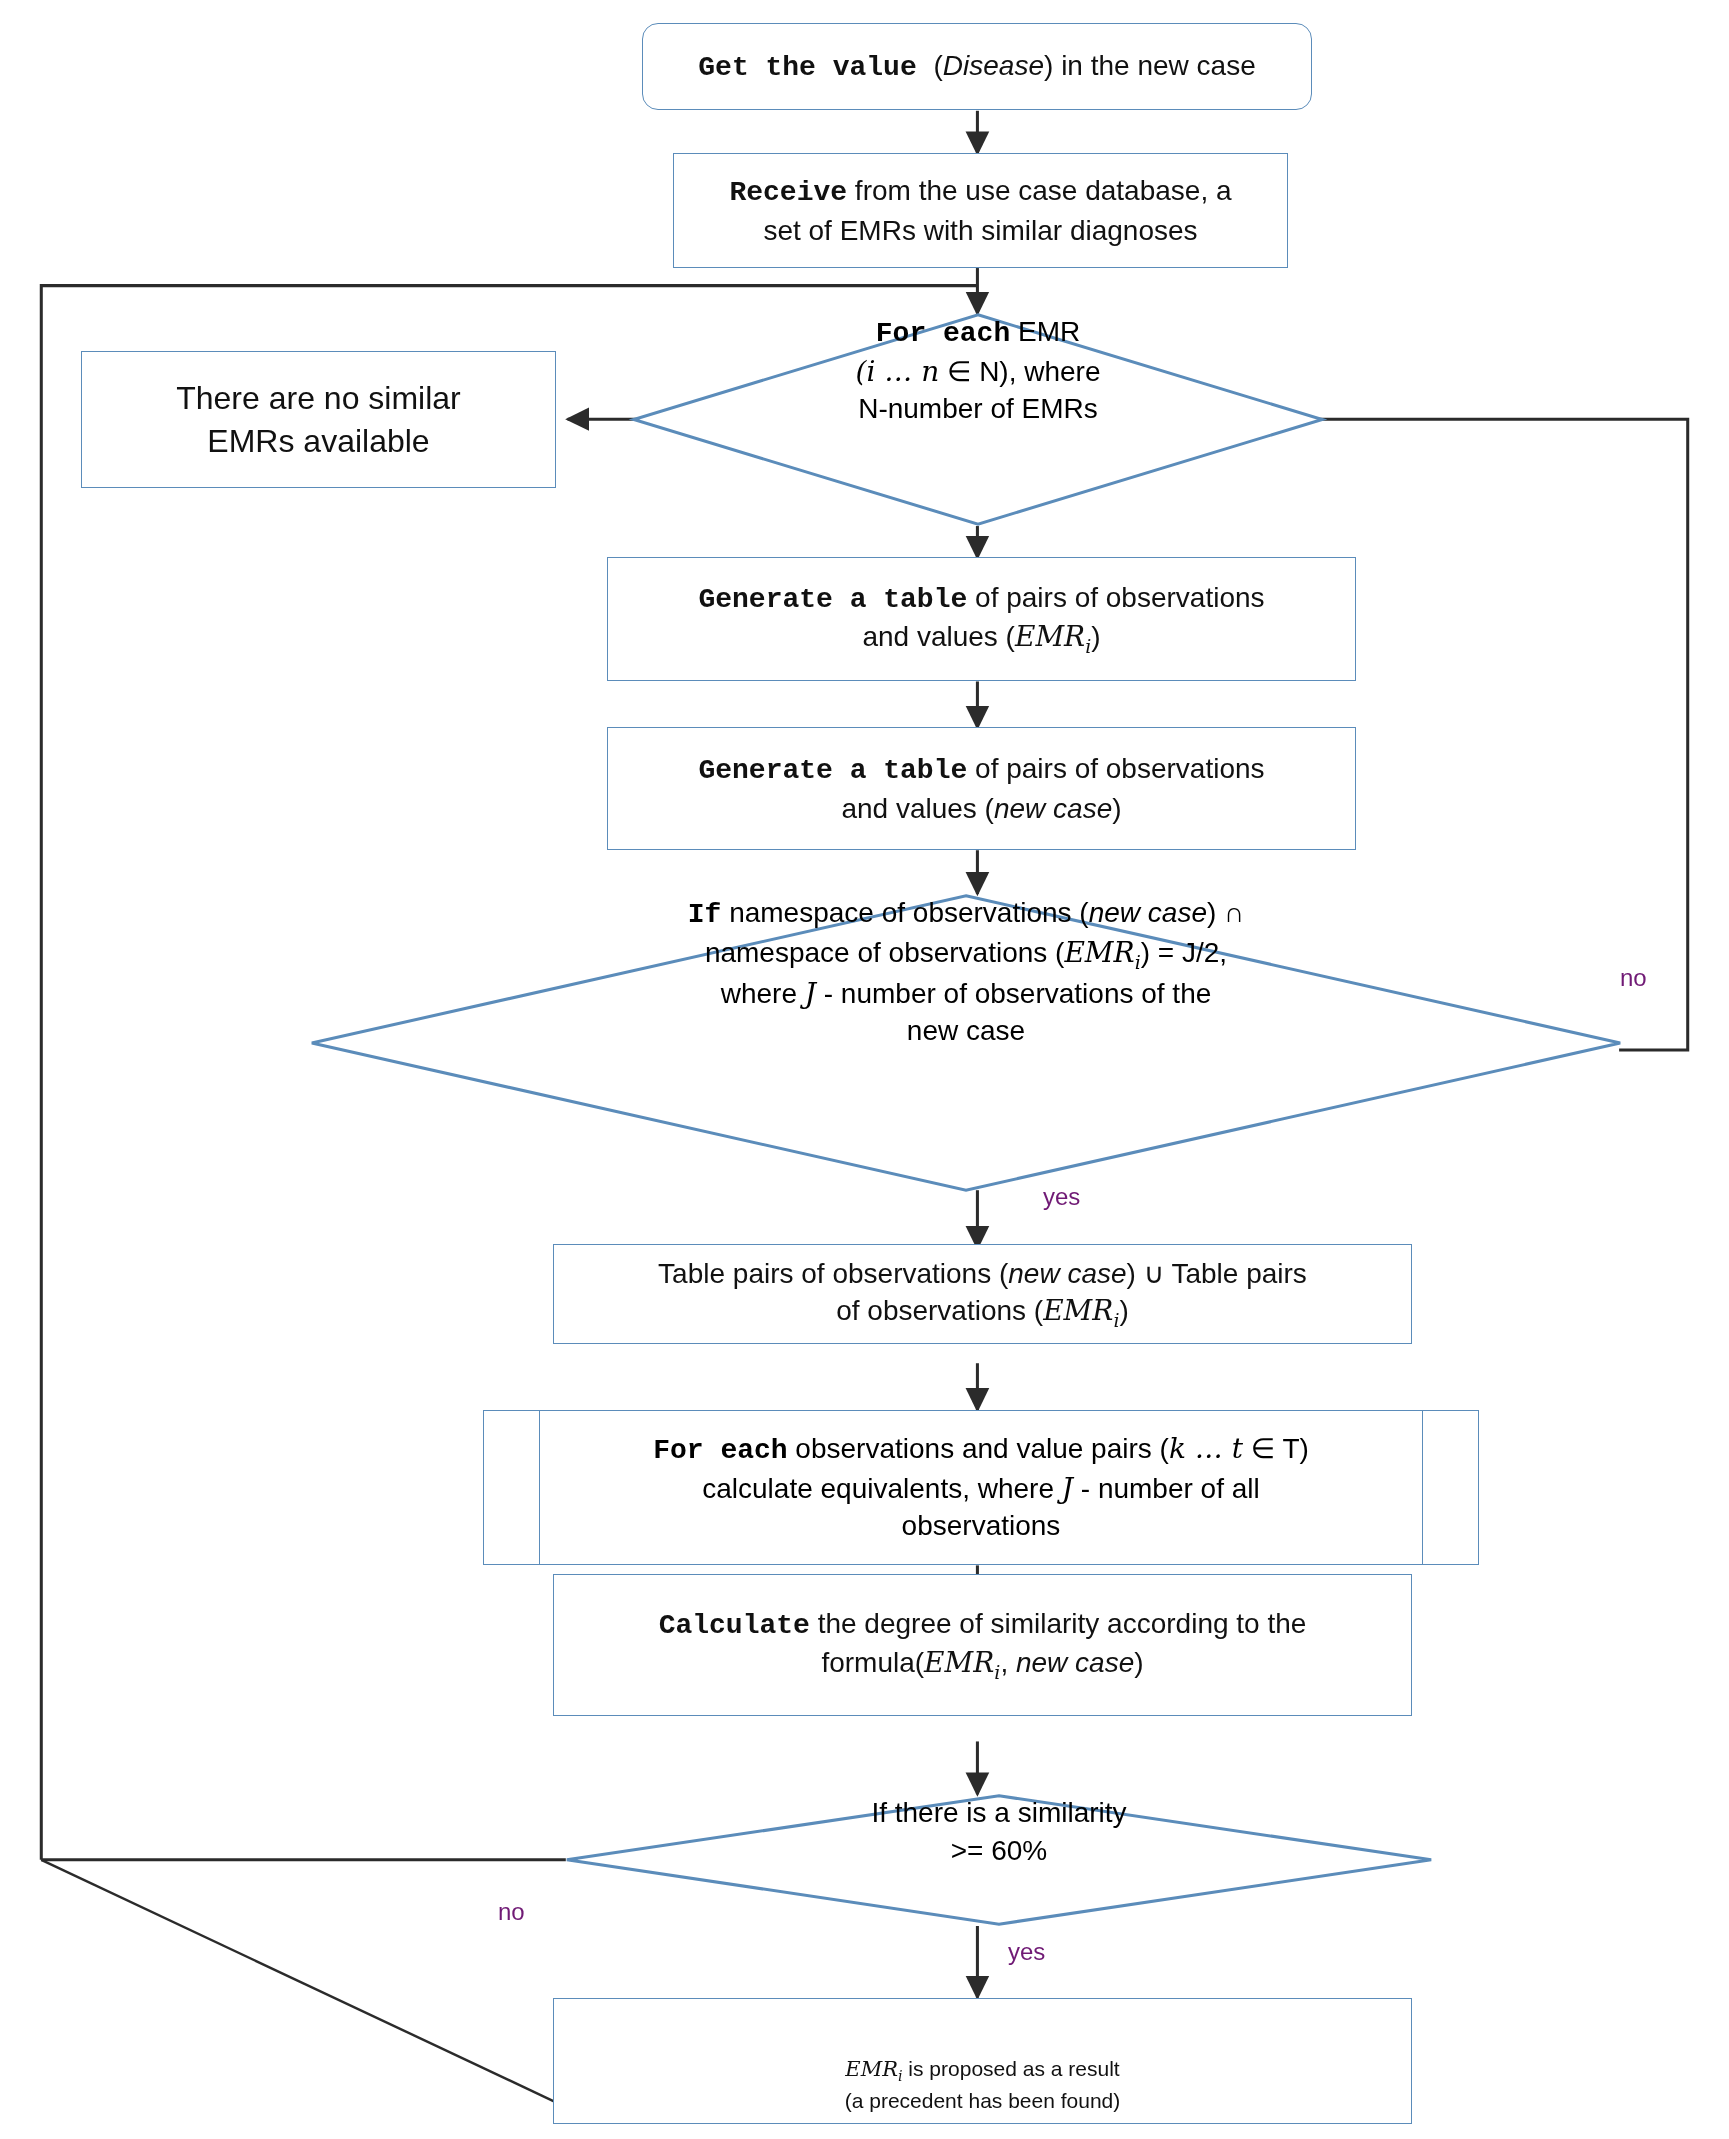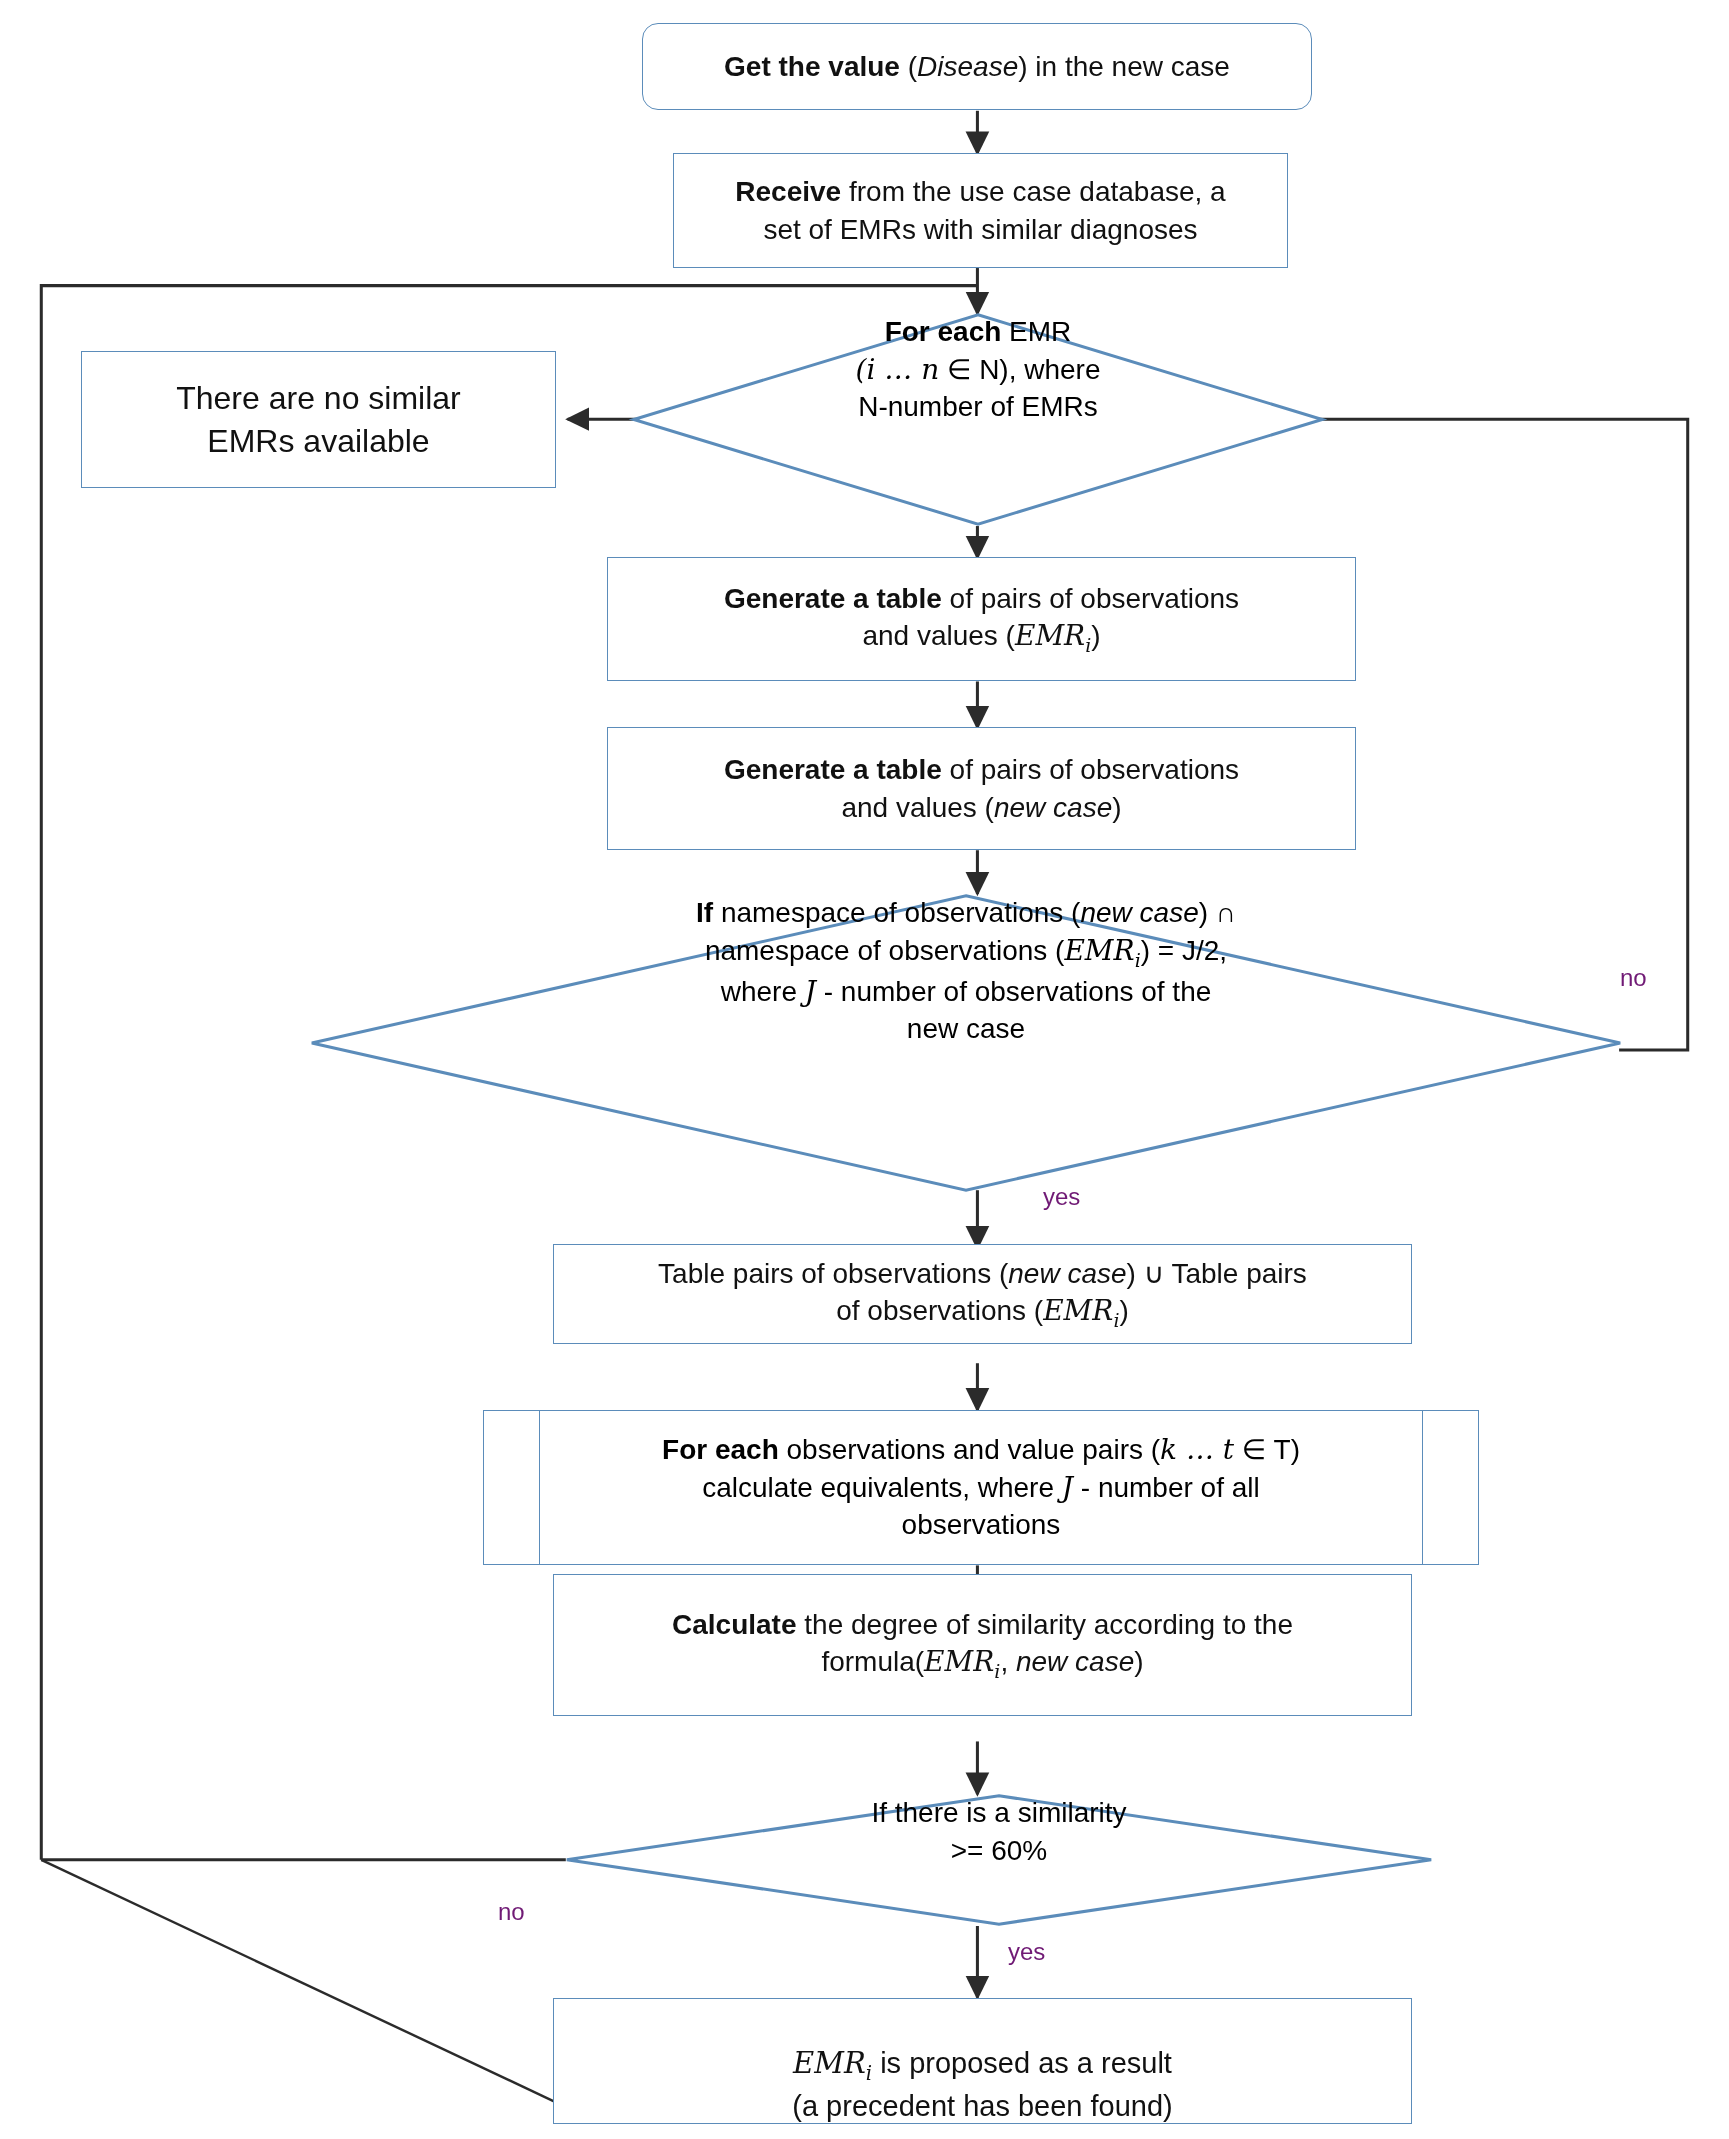--- a/index.html
+++ b/index.html
@@ -26,26 +26,26 @@
   .decision svg{position:absolute;inset:0;width:100%;height:100%;overflow:visible;}
   .decision .dtext{position:absolute;inset:0;display:flex;align-items:flex-start;
         justify-content:center;text-align:center;}
 
   
   #wires{position:absolute;left:0;top:0;width:1729px;height:2140px;overflow:visible;pointer-events:none;}
 
   .edge-label{position:absolute;color:#701a75;font-size:24px;}
 
   
-  .b{font-weight:bold;}
+  .b{font-weight:bold;font-family:Liberation Mono, monospace;}
   .i{font-style:italic;}
   .mi{font-family:"DejaVu Serif",serif;font-style:italic;}
   .mi sub{font-style:italic;font-size:0.68em;}
   .f46{font-size:28px;}
-  .f48{font-size:29px;margin-top:48px;}
+  .f48{font-size:21px;margin-top:48px;}
   .f52{font-size:32px;}
 </style>
 </head>
 <body>
 
 <div id="stage">
 
   <svg id="wires" viewBox="0 0 2848 3524">
     <defs>
       <marker id="ah" markerWidth="9" markerHeight="9" refX="7.2" refY="4.5" orient="auto" markerUnits="strokeWidth">

